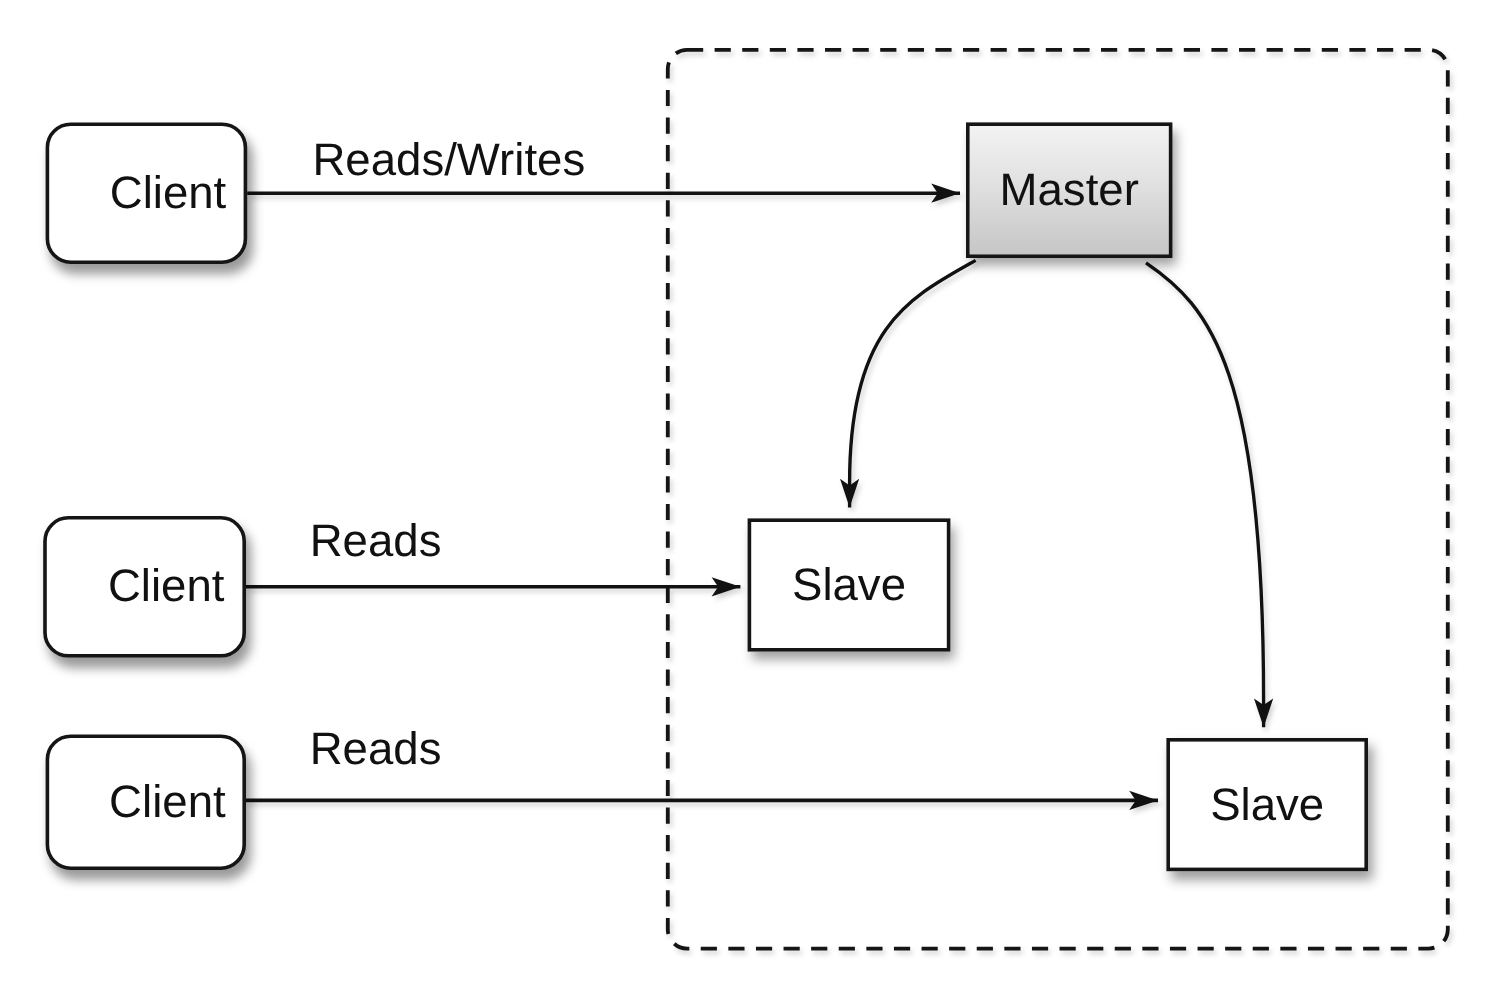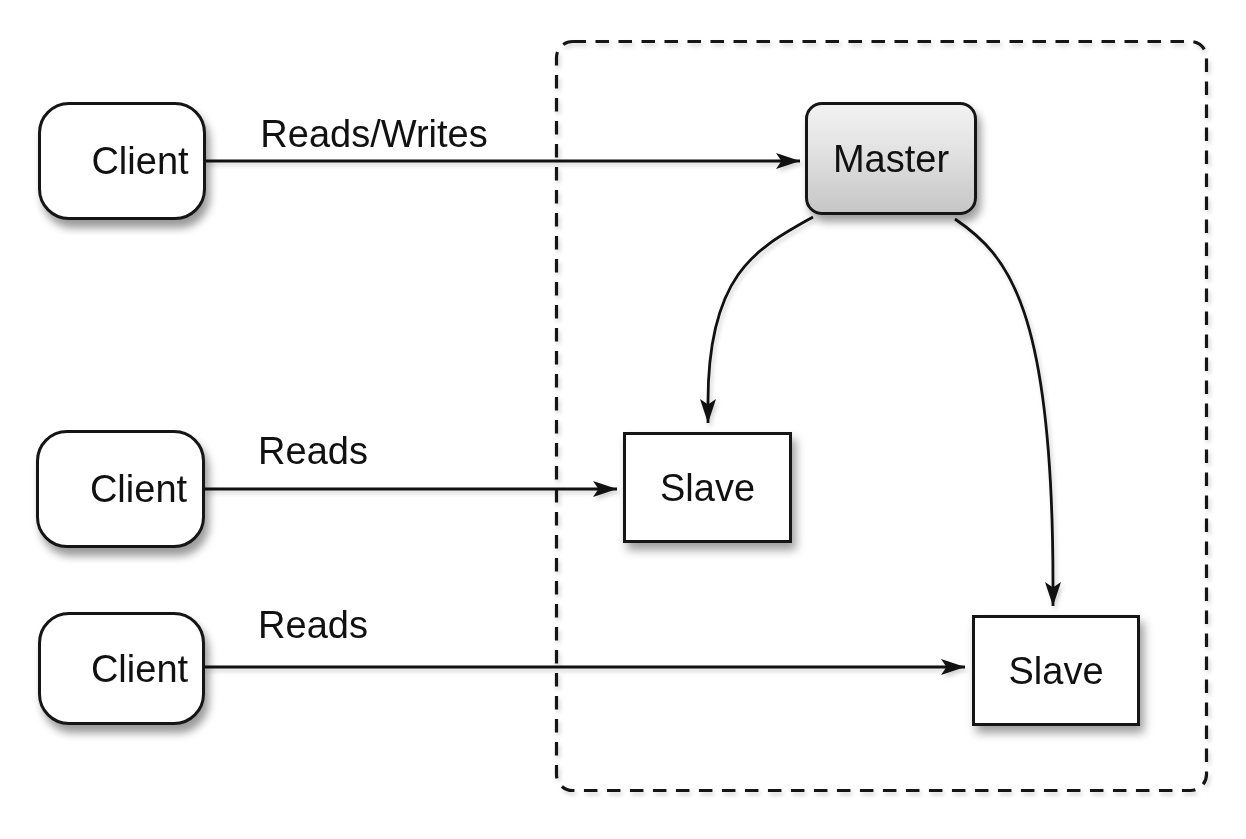--- a/index.html
+++ b/index.html
@@ -28,27 +28,26 @@
     background: #ffffff;
     display: flex;
     align-items: center;
     justify-content: center;
     font-size: 38px;
     line-height: 1;
     color: #111111;
     box-shadow: 4px 7px 9px rgba(0,0,0,0.38);
   }
   .node.client {
-    border-radius: 31px;
+    border-radius: 21px;
     box-shadow: 4px 8px 9px rgba(0,0,0,0.40);
     padding-left: 36px;
   }
   .node.master {
     background: linear-gradient(180deg, #f2f2f2 0%, #e3e3e3 40%, #c6c6c6 100%);
-    border-radius: 17px;
   }
   .edge-label {
     position: absolute;
     font-size: 38px;
     line-height: 1.1;
     white-space: nowrap;
     transform: translateX(-50%);
     color: #111111;
   }
   .line-shadow {

